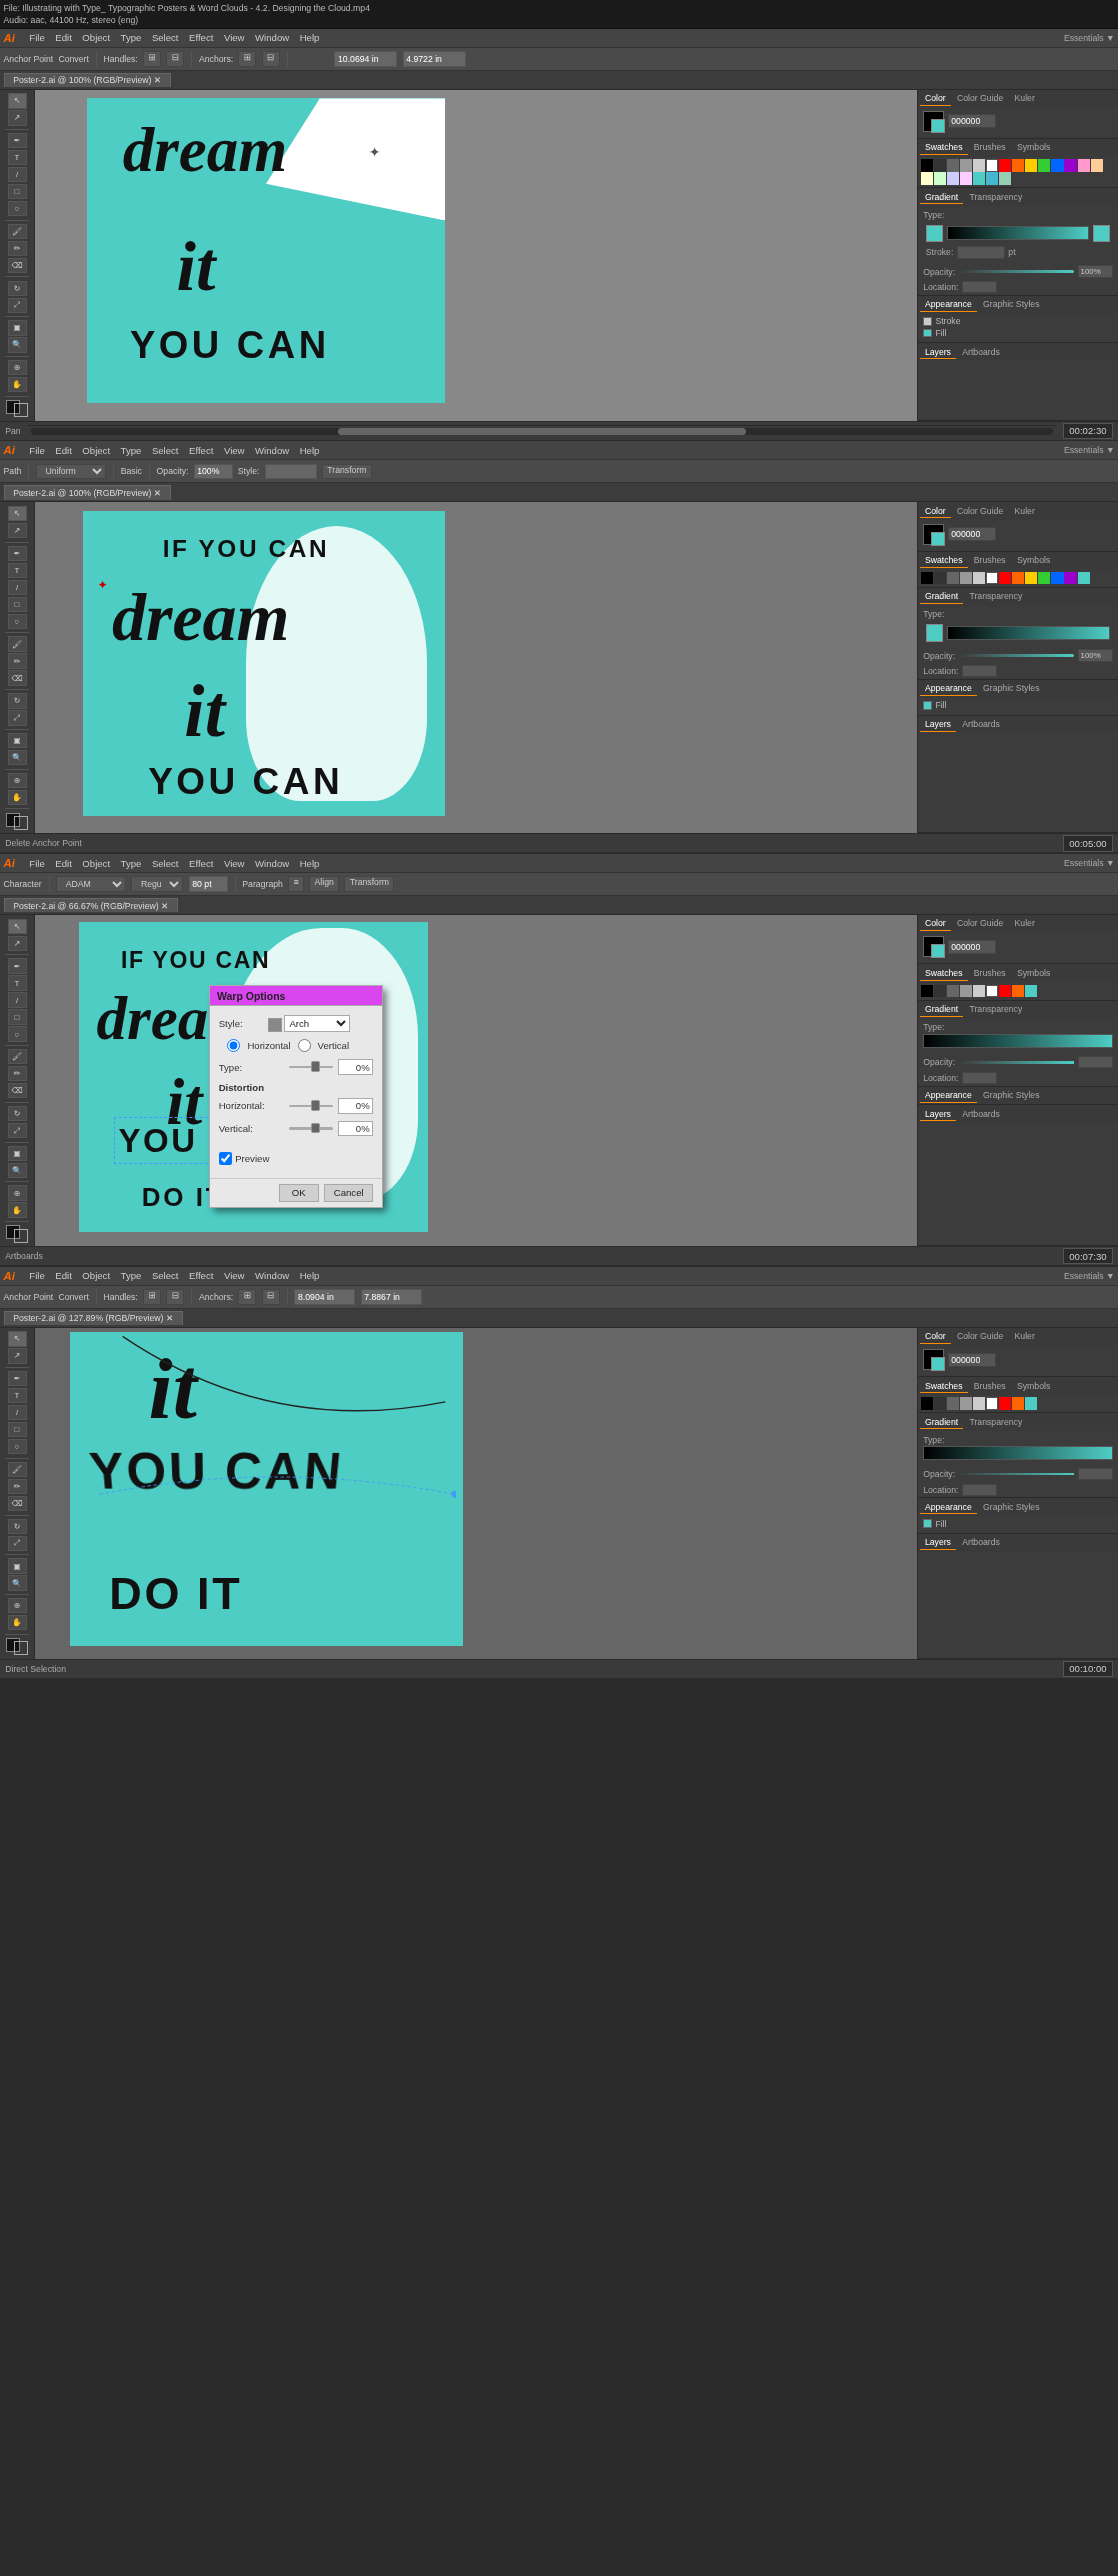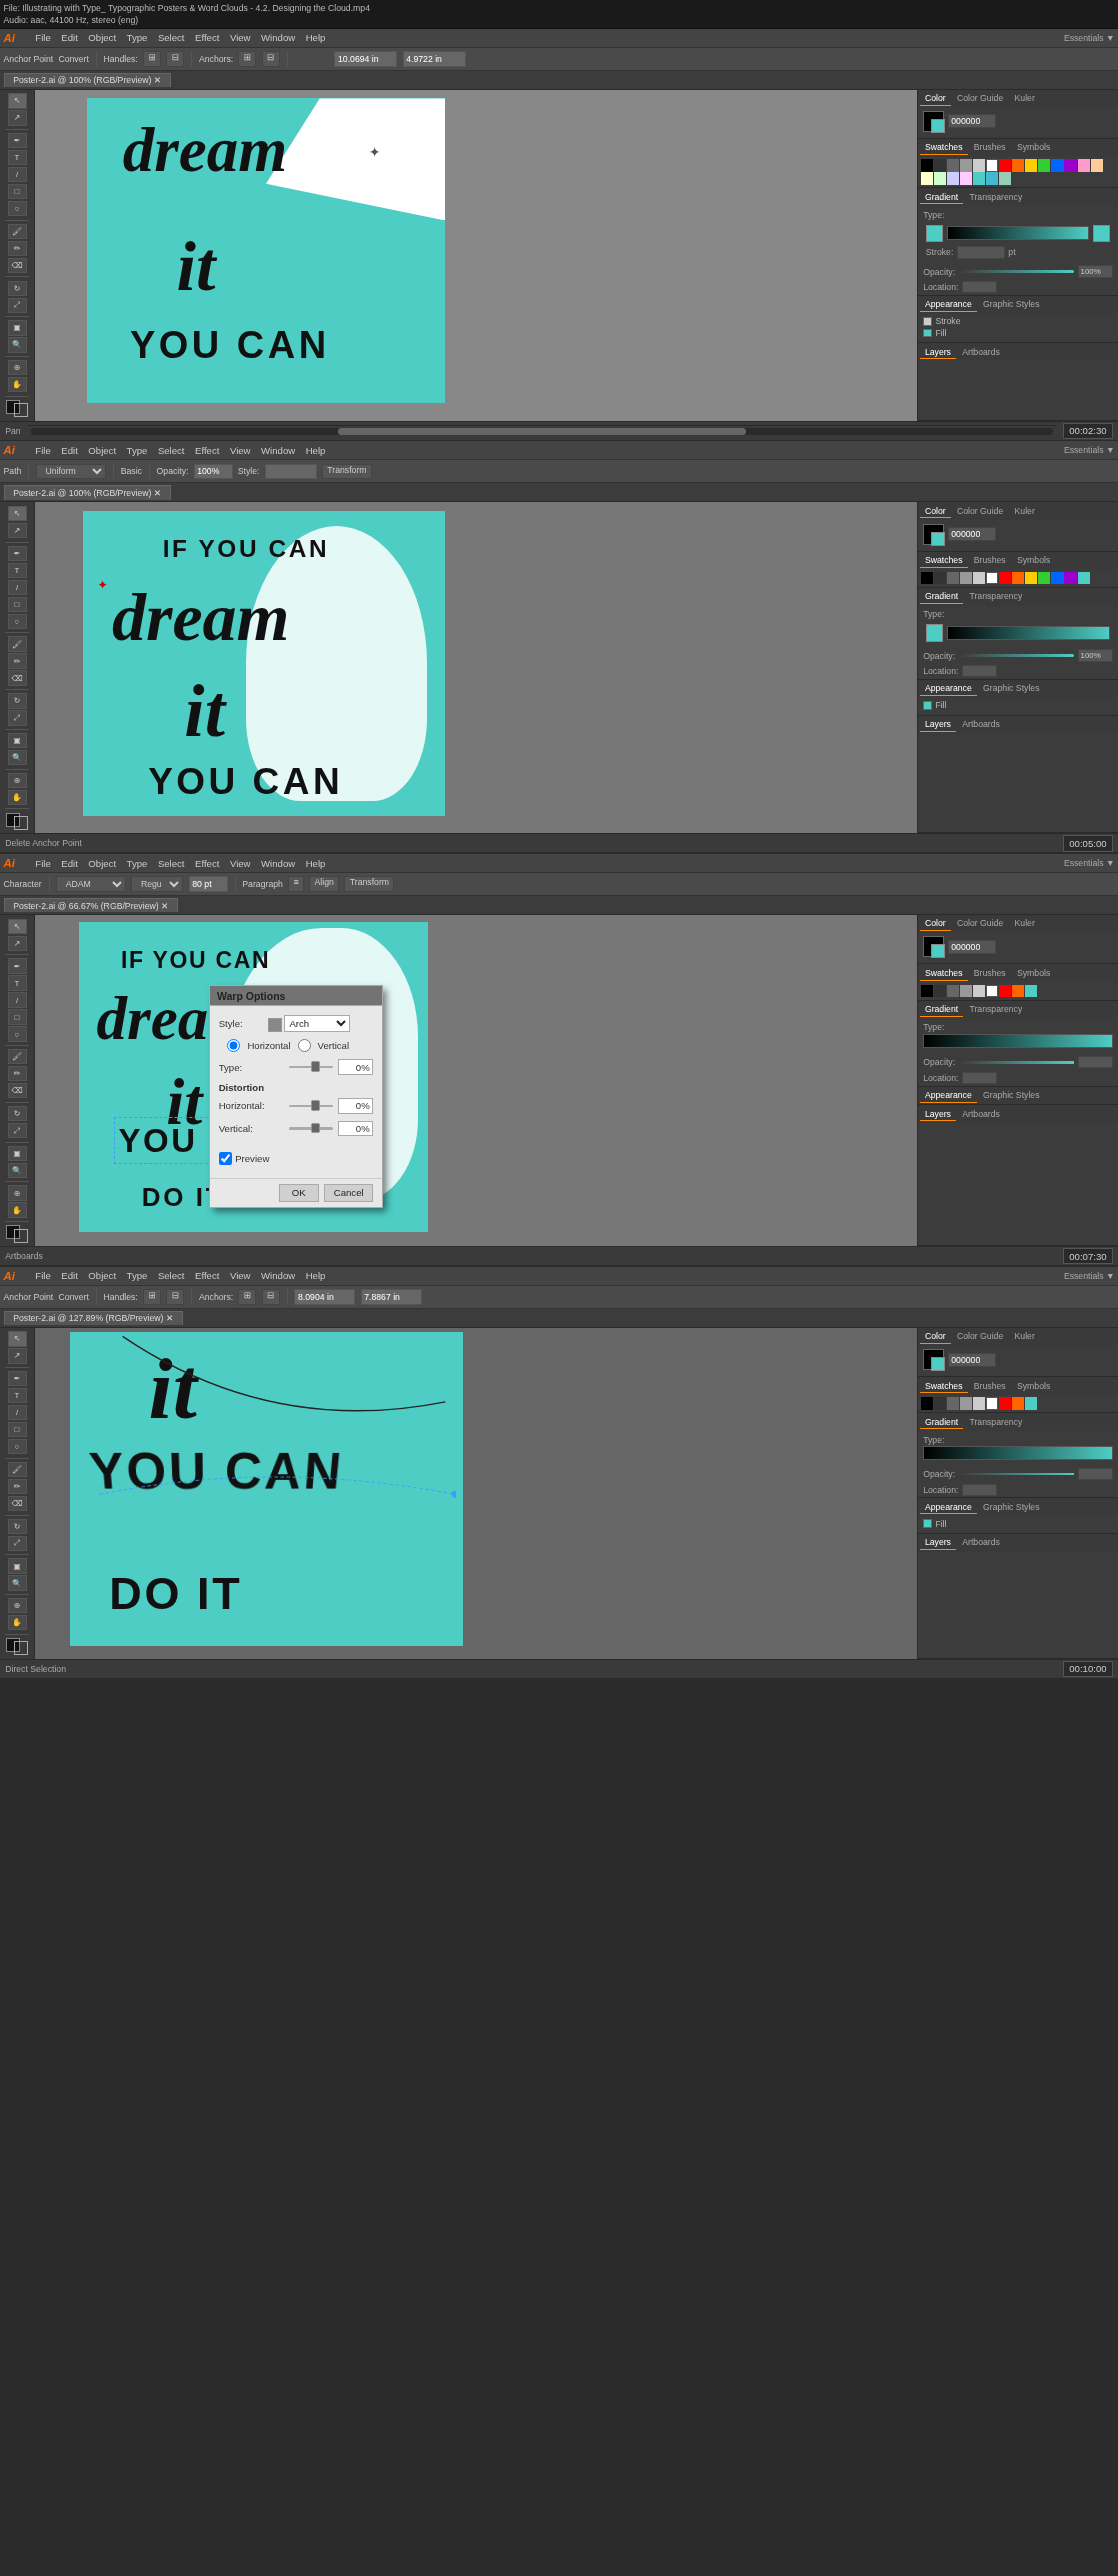--- a/index.html
+++ b/index.html
@@ -37,21 +37,21 @@
       align-items: center;
       padding: 0 3.5px;
       gap: 10.5px;
       border-bottom: 0.9px solid #333;
     }
     .menu-bar .ai-logo {
       color: #ff6600;
       font-weight: bold;
       font-size: 11.3px;
       font-style: italic;
-      margin-right: 10px;
+      margin-right: 4px;
     }
     .menu-item {
       color: #ccc;
       font-size: 9.6px;
       cursor: pointer;
     }
 
     
     .toolbar-row {
       background: #4a4a4a;
@@ -768,21 +768,21 @@
         <div style="position:absolute;top:20%;left:5%;font-size:61px;font-style:italic;font-family:Georgia,serif;font-weight:bold;color:#111;">dream</div>
         <div style="position:absolute;top:46%;left:25%;font-size:65px;font-style:italic;font-family:Georgia,serif;font-weight:bold;color:#111;">it</div>
 
         <div style="position:absolute;top:63%;left:10%;border:0.9px dashed #4499ff;padding:3.5px;">
           <div style="font-size:33px;font-family:Arial,sans-serif;font-weight:bold;color:#111;letter-spacing:2.6px;">YOU CAN</div>
         </div>
         <div style="position:absolute;top:84%;left:18%;font-size:26px;font-family:Arial,sans-serif;font-weight:bold;color:#111;letter-spacing:2.6px;">DO IT</div>
       </div>
 
       <div style="position:absolute;top:70px;left:174px;background:#e8e8e8;border:0.9px solid #aaa;box-shadow:3.5px 3.5px 7px rgba(0,0,0,0.5);min-width:174px;z-index:10;">
-        <div style="background:#737373;padding:3.5px 7px;font-size:10.5px;font-weight:bold;color:#222;border-bottom:0.9px solid #aaa;">Warp Options</div>
+        <div style="background:#d946ef;padding:3.5px 7px;font-size:10.5px;font-weight:bold;color:#222;border-bottom:0.9px solid #aaa;">Warp Options</div>
         <div style="padding:8.7px;">
 
           <div style="display:flex;align-items:center;margin-bottom:7px;gap:5.2px;">
             <span style="color:#333;font-size:9.6px;min-width:44px;">Style:</span>
             <div style="display:flex;align-items:flex-end;gap:2.6px;">
               <div style="width:14px;height:14px;background:#888;border:0.9px solid #999;"></div>
               <select style="background:#fff;border:0.9px solid #aaa;color:#222;font-size:9.6px;height:17.4px;">
                 <option>Arch</option>
                 <option>Arc</option>
                 <option>Arc Lower</option>

